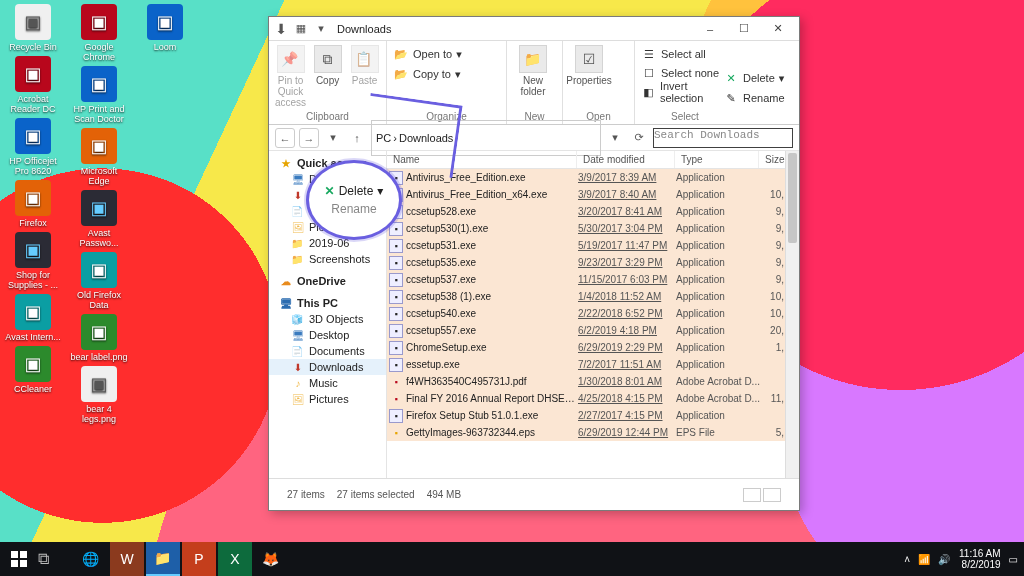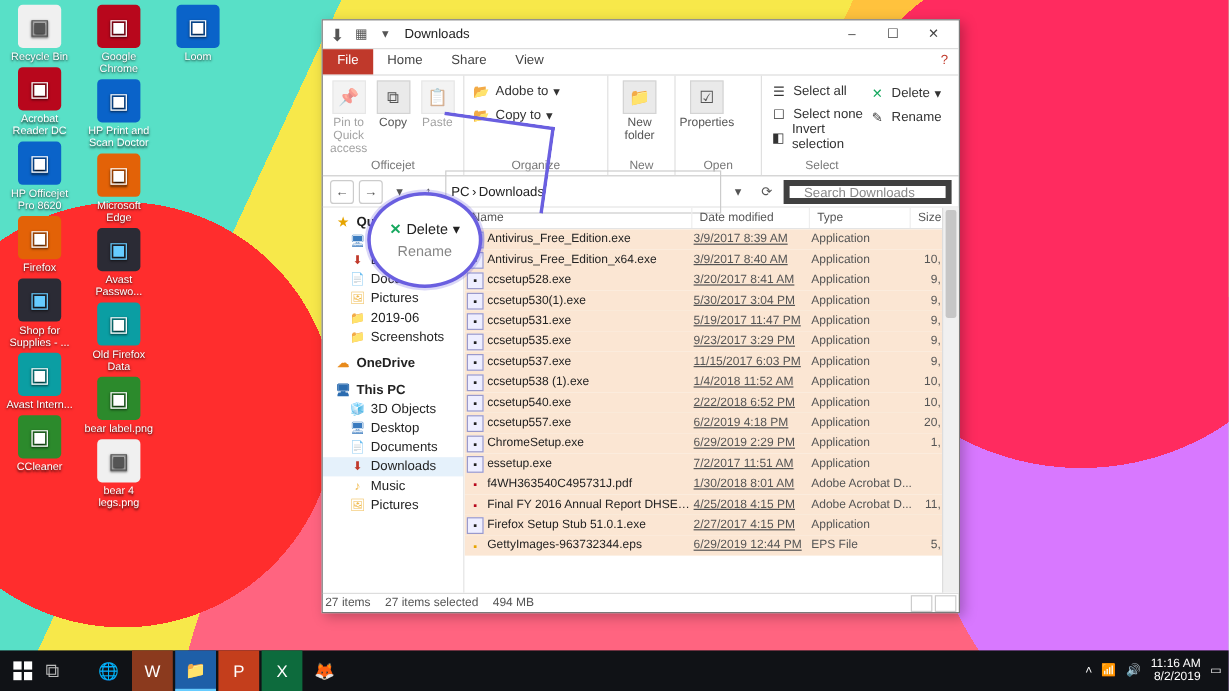--- a/index.html
+++ b/index.html
@@ -43,21 +43,21 @@
 .rbtn-lg .ic{ width:28px; height:28px; background:#eaeaea; border:1px solid #d4d4d4; display:flex;align-items:center;justify-content:center;font-size:14px;}
 .rbtn-sm{ display:flex; align-items:center; gap:4px; color:#333; height:18px;}
 .rbtn-sm .ic{width:16px;height:16px;display:inline-flex;align-items:center;justify-content:center;}
 .glabel{ text-align:center; color:#777; font-size:10px; }
 .disabled{ opacity:.55; }
 
 .addrbar{ height:26px; display:flex; align-items:center; gap:4px; padding:0 6px; border-bottom:1px solid #e4e4e4;}
 .navbtn{ width:20px;height:20px;border:1px solid #ccc;border-radius:3px;display:flex;align-items:center;justify-content:center;color:#555;}
 .crumb{ flex:1; border:1px solid #ccc; height:36px; display:flex; align-items:center; padding:0 4px; gap:2px;}
 .crumb span{display:flex;align-items:center;gap:2px;}
-.searchbox{ width:140px; border:5px solid #404040; height:20px; padding:0 12px; color:#888;}
+.searchbox{ width:140px; border:1px solid #404040; height:20px; padding:0 0; color:#888;font-family:Liberation Mono, monospace;}
 .refresh{width:20px;text-align:center;color:#555;}
 
 .body{ flex:1; display:flex; overflow:hidden;}
 .nav{ width:118px; border-right:1px solid #e4e4e4; padding:4px 0; overflow:hidden auto;}
 .nav .item{ display:flex; align-items:center; gap:4px; padding:1px 4px 1px 10px; color:#222; white-space:nowrap;}
 .nav .item.bold{font-weight:600;}
 .nav .item.indent{padding-left:22px;}
 .nav .item.sel{background:#e5f1fb;}
 .nav .nic{width:14px;height:14px;display:inline-flex;align-items:center;justify-content:center;font-size:10px;}
 .nic.star{color:#e6a400;} .nic.fold{color:#f0b94b;} .nic.dl{color:#c0392b;} .nic.pc{color:#2b6cb0;} .nic.od{color:#e88b1d;} .nic.desk{color:#3a7bbf;}
@@ -69,21 +69,21 @@
 .filelist{ flex:1; overflow:auto; }
 .frow{ display:flex; align-items:center; font-size:10px; padding:0 0 0 2px; height:17px;}
 .frow.sel{ background:#fbe6d3; }
 .frow .fic{width:14px;height:14px;margin-right:3px;display:inline-flex;align-items:center;justify-content:center;font-size:9px;}
 .exe{background:#eef;border:1px solid #99c;} .pdf{color:#b8071c;} .eps{color:#e6a400;}
 .frow .n{width:172px;white-space:nowrap;overflow:hidden;text-overflow:ellipsis;}
 .frow .d{width:98px;color:#555;text-decoration:underline;} .frow .t{width:84px;color:#555;} .frow .s{width:24px;text-align:right;color:#555;}
 .scroll-ind{position:absolute;right:0;top:0;width:14px;bottom:0;background:#f0f0f0;border-left:1px solid #ddd;}
 .scroll-ind .thumb{position:absolute;left:2px;right:2px;top:2px;height:90px;background:#c6c6c6;border-radius:2px;}
 
-.status{ height:16px; border-top:1px solid #ddd; display:flex; align-items:center; gap:12px; padding:0 2px; color:#555; font-size:10px;}
+.status{ height:32px; border-top:1px solid #ddd; display:flex; align-items:center; gap:12px; padding:0 18px; color:#555; font-size:10px;}
 .status .views{margin-left:auto;display:flex;gap:2px;}
 .status .views span{width:18px;height:14px;border:1px solid #ccc;}
 
 
 .callout{ position:absolute; left:306px; top:160px; width:96px; height:80px; border-radius:50%; background:#fff; border:3px solid #6a5fe0; display:flex; flex-direction:column; align-items:center; justify-content:center; gap:4px; box-shadow:0 0 0 2px rgba(106,95,224,.25); }
 .callout::before{content:"";position:absolute;width:90px;height:70px;border-top:3px solid #6a5fe0;border-right:3px solid #6a5fe0;top:-64px;left:56px;border-radius:0 0 0 100%/0 0 0 100%; transform:rotate(8deg); pointer-events:none;}
 .callout .crow{display:flex;align-items:center;gap:4px;font-size:12px;color:#222;}
 .callout .xg{color:#17a85f;font-weight:bold;}
 
 
@@ -180,49 +180,42 @@
       <span>▾</span>
     </div>
     <div class="title">Downloads</div>
     <div class="win-controls">
       <div>–</div>
       <div>☐</div>
       <div>✕</div>
     </div>
   </div>
 
-  <div class="ribbon-tabs">
-    <div class="tab file">File</div>
-    <div class="tab">Home</div>
-    <div class="tab">Share</div>
-    <div class="tab">View</div>
-    <div class="help">?</div>
-  </div>
 
   <div class="ribbon">
     <div class="rgroup" style="width:118px">
       <div class="row">
         <div class="rbtn-lg disabled">
             <div class="ic">📌</div>
             <span>Pin to Quick access</span>
           </div>
         <div class="rbtn-lg">
             <div class="ic">⧉</div>
             <span>Copy</span>
           </div>
         <div class="rbtn-lg disabled">
             <div class="ic">📋</div>
             <span>Paste</span>
           </div>
       </div>
-      <div class="glabel">Officejet</div>
+      <div class="glabel">Clipboard</div>
     </div>
     <div class="rgroup" style="width:120px">
       <div style="display:flex;flex-direction:column;gap:2px">
-        <div class="rbtn-sm"><span class="ic">📂</span><span>Adobe to</span> ▾</div>
+        <div class="rbtn-sm"><span class="ic">📂</span><span>Open to</span> ▾</div>
         <div class="rbtn-sm"><span class="ic">📂</span><span>Copy to</span> ▾</div>
       </div>
       <div style="position:absolute;left:454px;top:52px;display:flex;flex-direction:column;gap:2px">
         <div class="rbtn-sm"><span class="ic" style="color:#17a85f">✕</span><span>Delete</span> ▾</div>
         <div class="rbtn-sm">
             <span class="ic">✎</span>
             <span>Rename</span>
           </div>
       </div>
       <div class="glabel">Organize</div>

